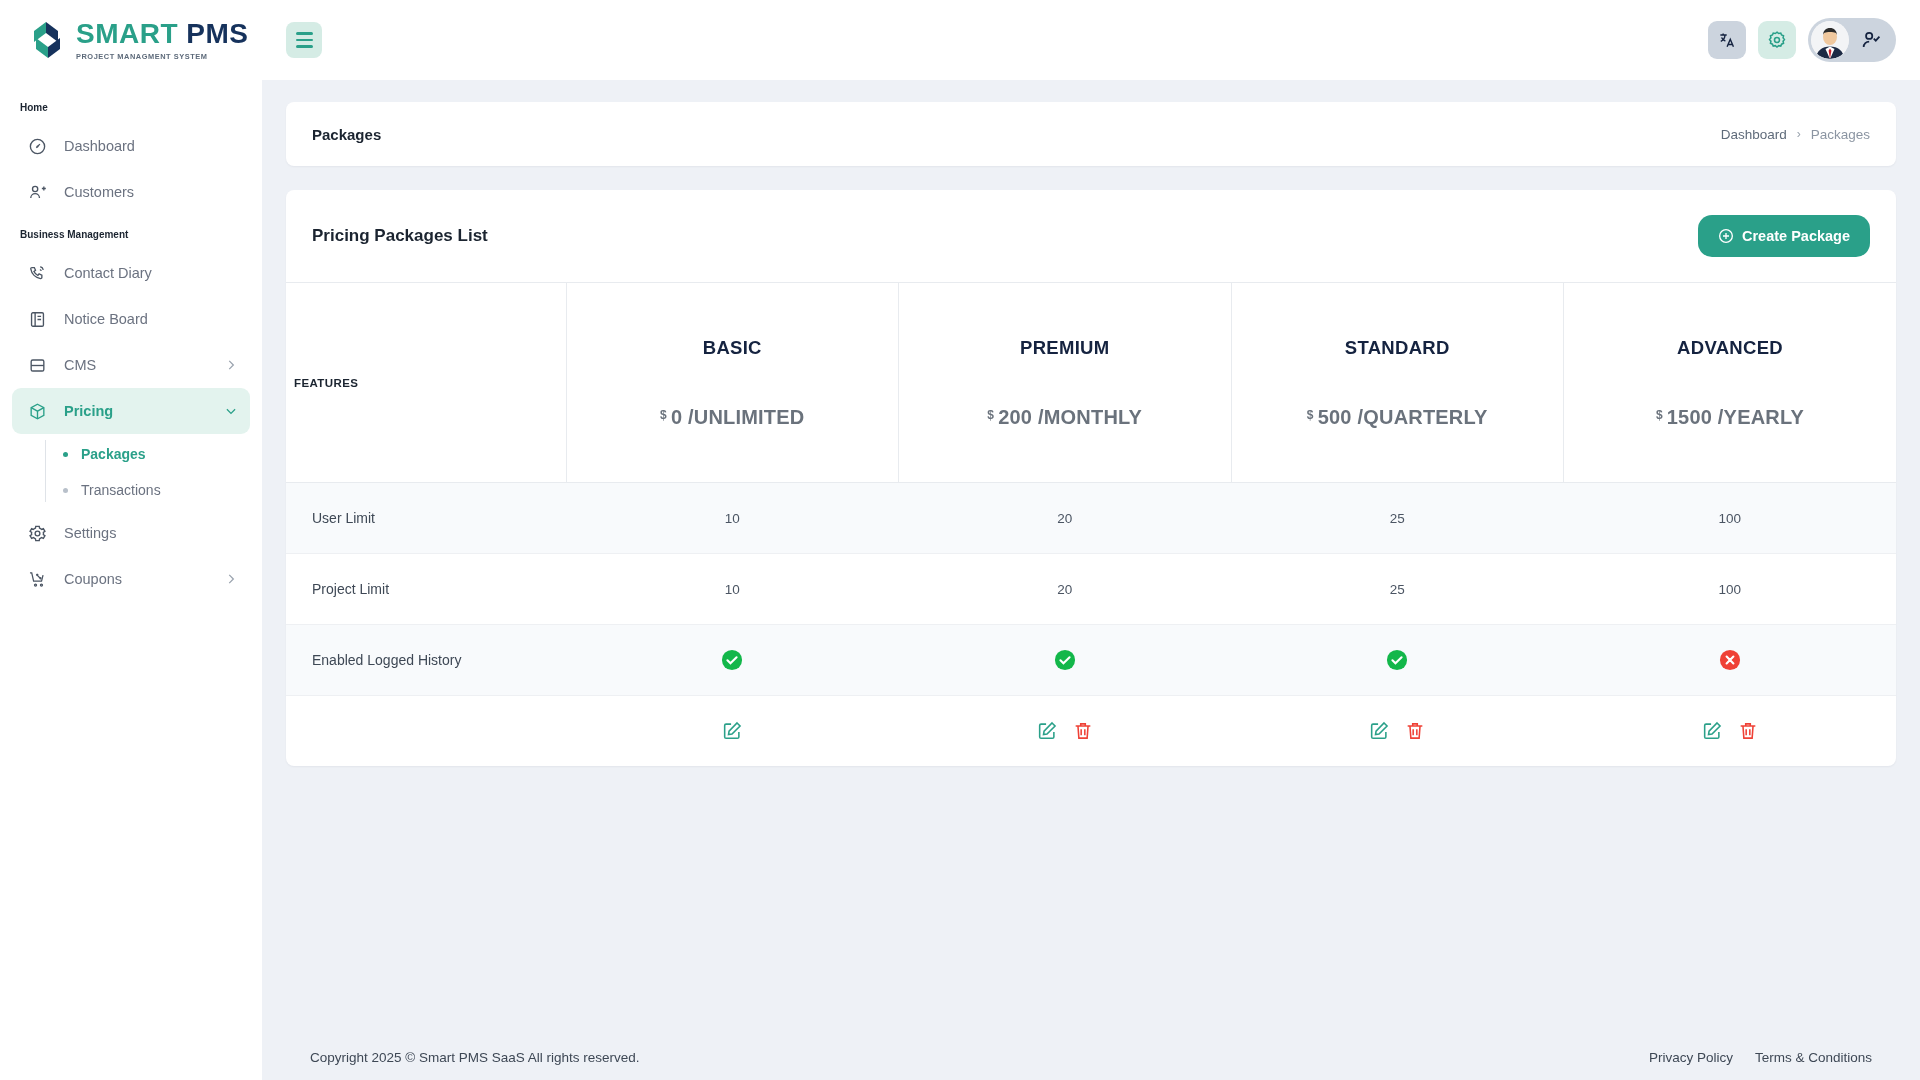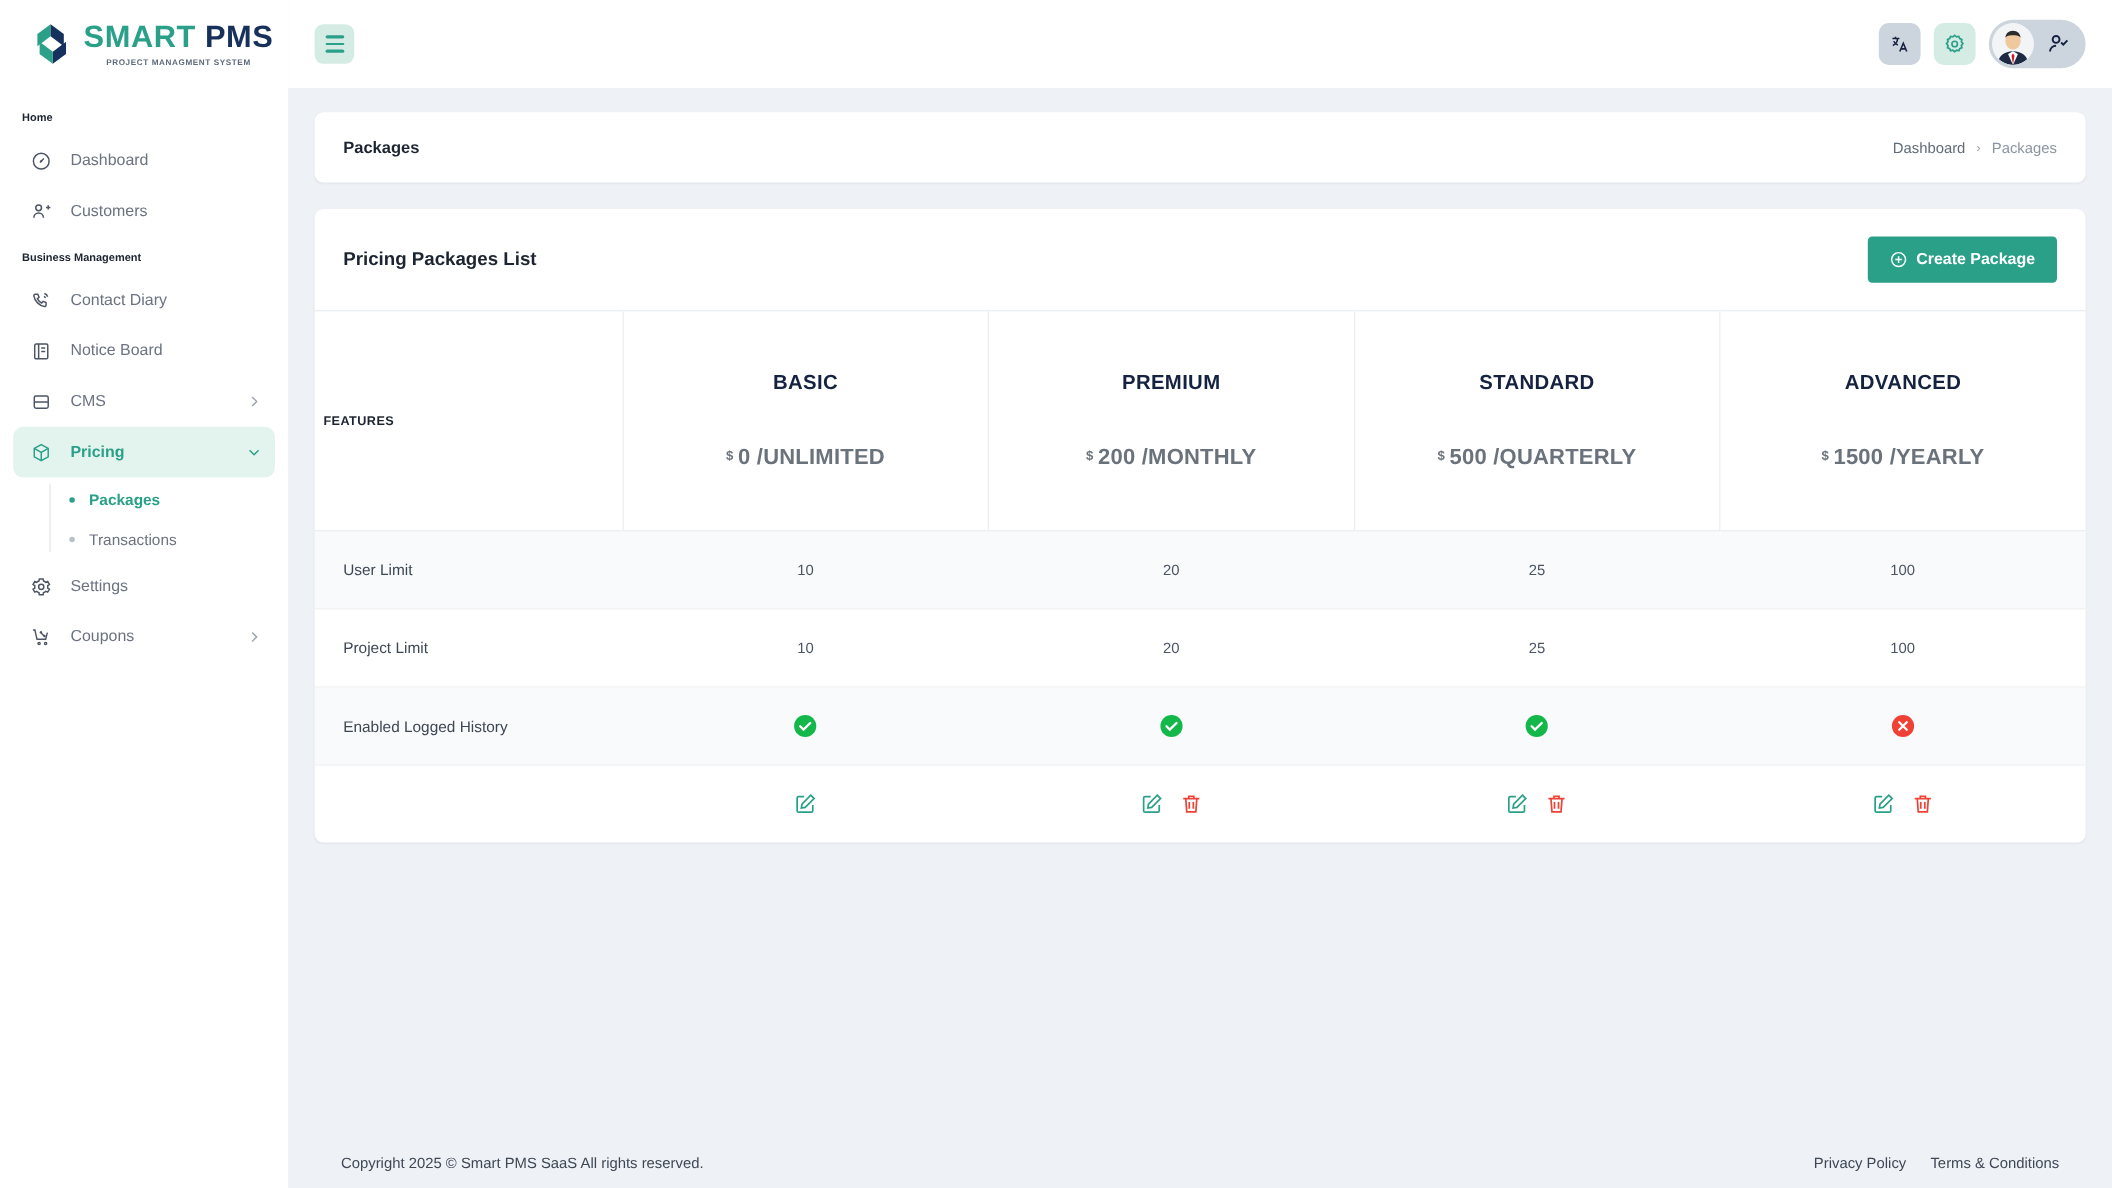--- a/index.html
+++ b/index.html
@@ -26,21 +26,21 @@
   }
   .logo-mark { width: 42px; height: 40px; flex: 0 0 auto; margin-right: 8px; }
   .logo-text-block { display: flex; flex-direction: column; justify-content: center; }
   .logo-title {
     font-size: 28px; font-weight: 700; letter-spacing: .5px;
     color: #2aa089; line-height: 1;
   }
   .logo-title .dark { color: #16325c; }
   .logo-sub {
     font-size: 7.4px; letter-spacing: .55px; color: #5d6a7a;
-    margin-top: 4px; font-weight: 600; text-align: center;
+    margin-top: 4px; font-weight: 600; text-align: left;
   }
 
   .nav { padding-top: 8px; }
   .nav-section {
     font-size: 10px; font-weight: 700; color: #1b2430;
     padding: 14px 0 10px 20px;
   }
   .nav-item {
     position: relative;
     display: flex; align-items: center;
@@ -141,21 +141,21 @@
   
   .main-card { overflow: hidden; }
   .card-head {
     height: 92px; display: flex; align-items: center;
     padding: 0 26px;
   }
   .card-title { font-size: 17px; font-weight: 700; color: #1b2430; }
   .btn-create {
     margin-left: auto;
     background: #2aa089; color: #fff;
-    border: none; border-radius: 4px;
+    border: none; border-radius: 14px;
     height: 42px; padding: 0 20px;
     font-size: 14.5px; font-family: inherit; font-weight: 600;
     display: flex; align-items: center; gap: 8px;
     cursor: pointer;
   }
   .plus-circle { width: 16px; height: 16px; }
 
   
   .ptable { width: 100%; border-collapse: collapse; table-layout: fixed; }
   .ptable thead th {

